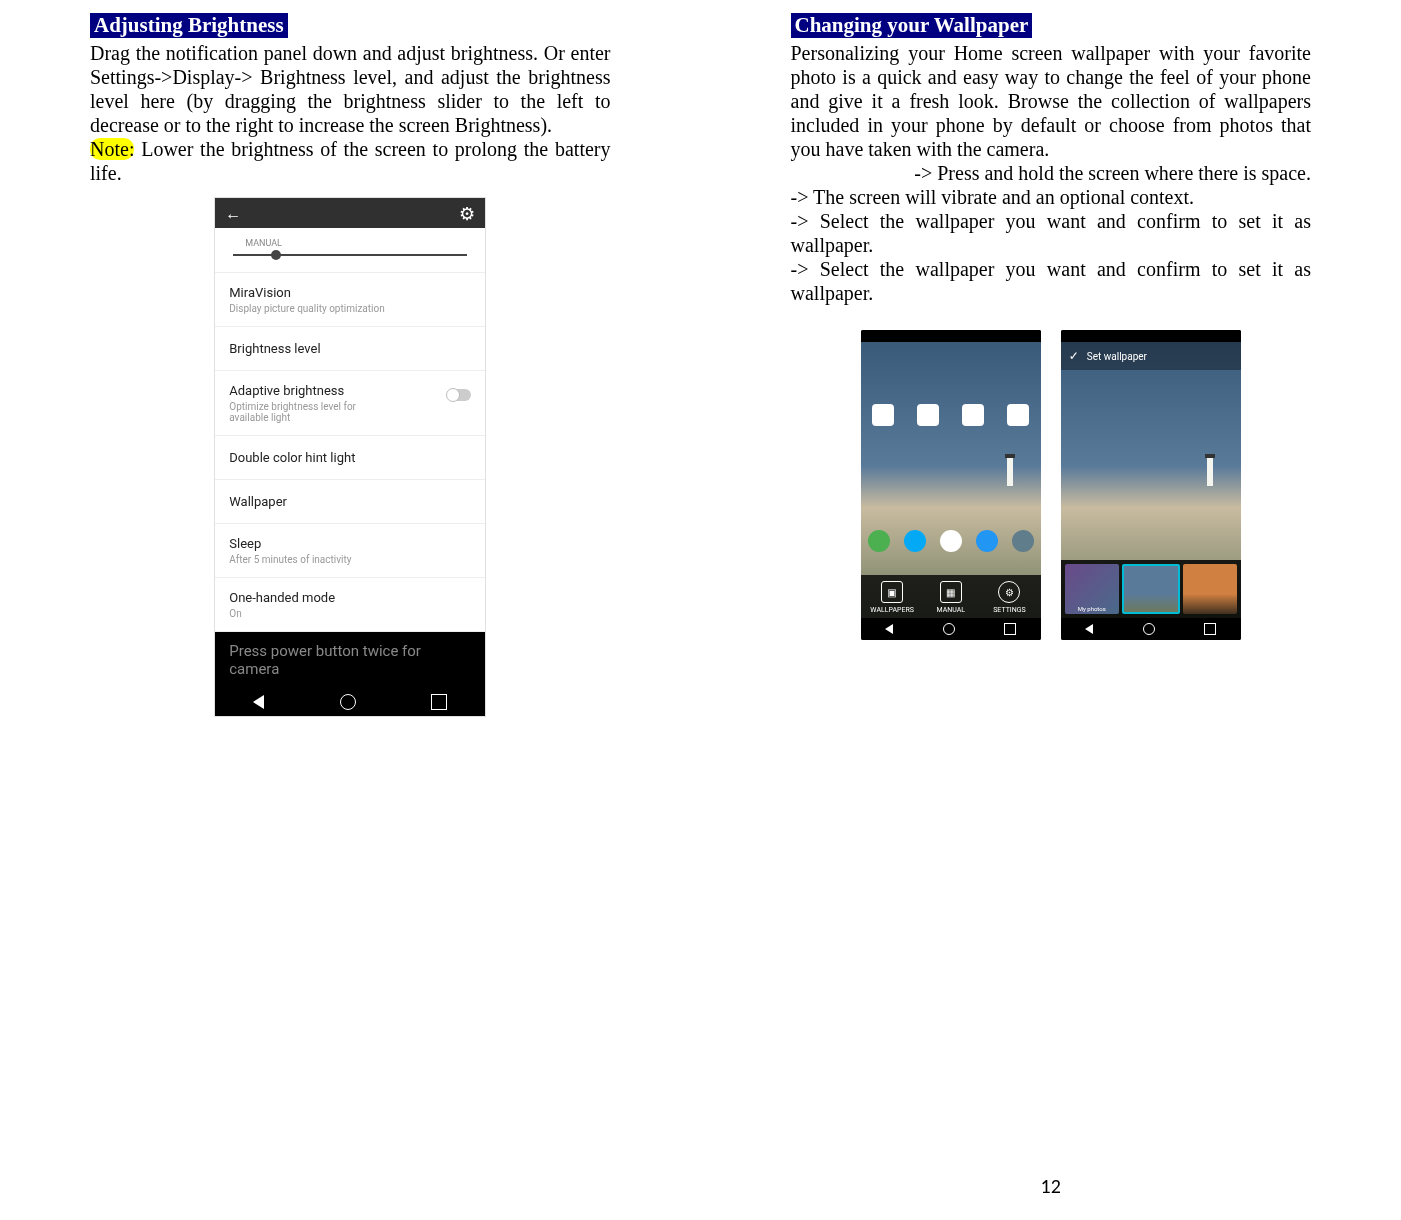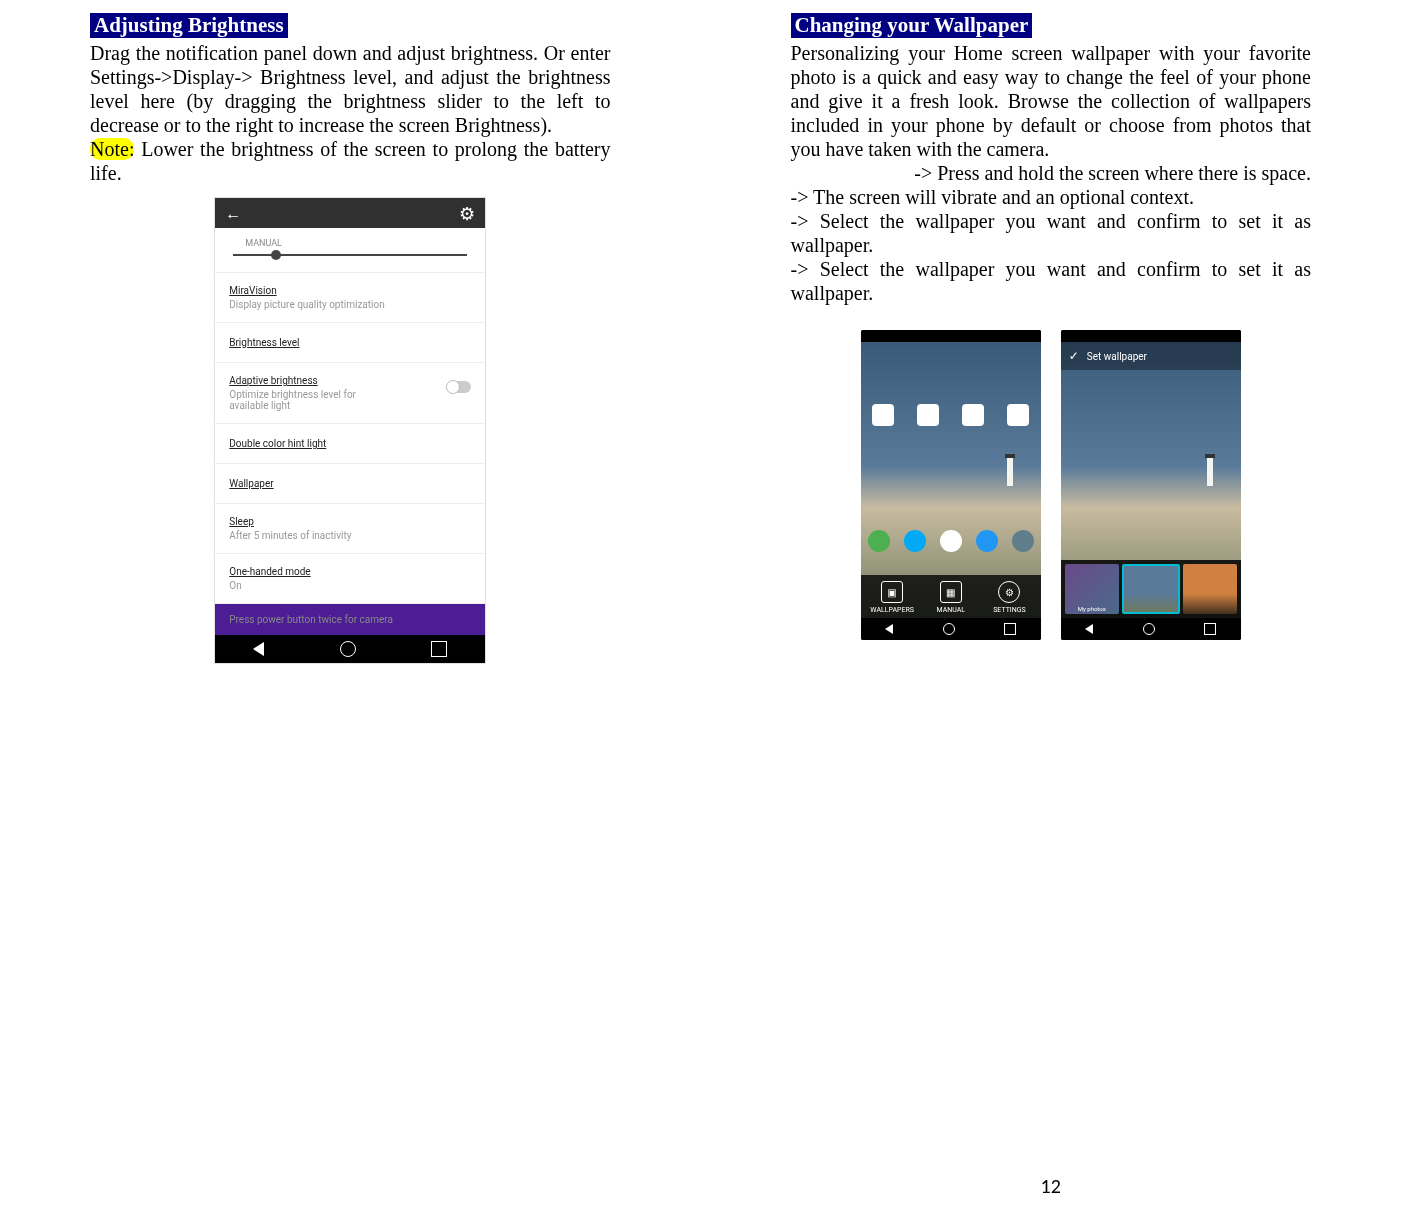--- a/index.html
+++ b/index.html
@@ -102,23 +102,22 @@
   }
   .phone .setting-item {
     background: #fff;
     padding: 12px 14px;
     border-bottom: 1px solid #eee;
   }
   .phone .setting-item.tall {
     padding: 14px 14px;
   }
   .phone .setting-title {
-    font-size: 10px;
+    font-size: 13px;
     color: #222;
-    text-decoration: underline;
   }
   .phone .setting-sub {
     font-size: 10px;
     color: #999;
     margin-top: 3px;
   }
   .phone .toggle {
     float: right;
     width: 24px;
     height: 12px;
@@ -132,23 +131,23 @@
     position: absolute;
     width: 12px;
     height: 12px;
     border-radius: 50%;
     background: #fff;
     border: 1px solid #bbb;
     left: -1px;
     top: -1px;
   }
   .phone .press-power {
-    background: #4c1d95;
+    background: #000000;
     padding: 10px 14px;
-    font-size: 10px;
+    font-size: 15px;
     color: #888;
   }
   .phone .navbar {
     background: #000;
     height: 28px;
     display: flex;
     align-items: center;
     justify-content: space-around;
   }
   .phone .navbar .nav-shape {

